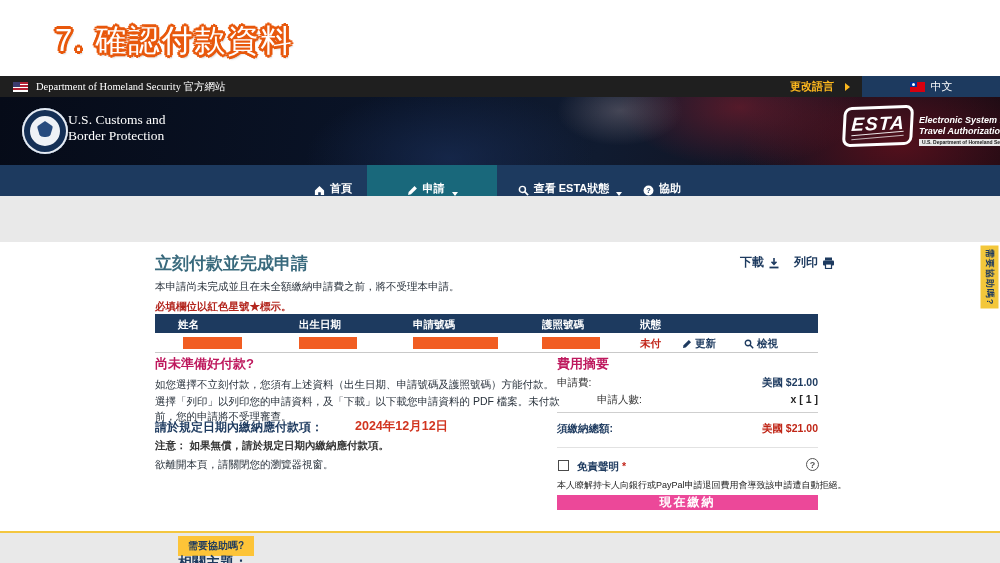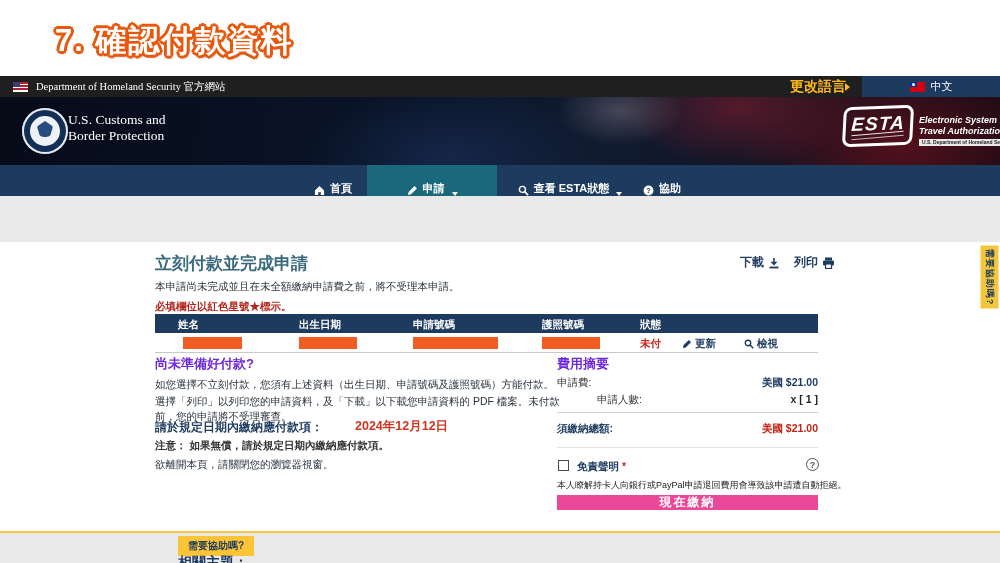--- a/index.html
+++ b/index.html
@@ -1,32 +1,32 @@
 <!DOCTYPE html>
 <html><head>
 <meta charset="utf-8">
 <style>
   * { margin:0; padding:0; box-sizing:border-box; }
   body { font-family:"Liberation Sans", sans-serif; background:#fff; }
   .screen { position:relative; width:1000px; height:563px; overflow:hidden; background:#fff; }
 
   
   .tut-title{
-    position:absolute; left:55px; top:20px; font-size:31px; font-weight:bold; color:#fff; letter-spacing:2px;
+    position:absolute; left:55px; top:20px; font-size:31px; font-weight:normal; color:#fff; letter-spacing:2px;
     text-shadow:-2px -2px 0 #e8580c, 2px -2px 0 #e8580c, -2px 2px 0 #e8580c, 2px 2px 0 #e8580c,
                 -3px 0 0 #e8580c, 3px 0 0 #e8580c, 0 -3px 0 #e8580c, 0 3px 0 #e8580c,
                 -2px 0 0 #e8580c, 2px 0 0 #e8580c, 0 2px 0 #e8580c, 0 -2px 0 #e8580c, 2px 3px 2px rgba(0,0,0,.25);
   }
 
   
   .gov-bar{ position:absolute; left:0; top:76px; width:1000px; height:21px; background:#1f1f1f; display:flex; align-items:center; }
   .usflag{ display:inline-block; width:15px; height:10px; margin-left:13px; background:repeating-linear-gradient(#b22234 0 1.6px,#fff 1.6px 3.2px); position:relative; }
   .usflag::after{ content:""; position:absolute; left:0; top:0; width:6.5px; height:5px; background:#3c3b6e; }
   .gov-text{ color:#fff; font-size:10.5px; margin-left:8px; font-family:"Liberation Serif", serif; }
-  .lang-link{ position:absolute; left:790px; color:#fdb81e; font-size:14px; font-weight:bold;font-family:Liberation Serif, serif; }
+  .lang-link{ position:absolute; left:790px; color:#fdb81e; font-size:11px; font-weight:bold;font-family:Liberation Serif, serif; }
   .lang-arrow{ position:absolute; left:845px; top:7px; width:0; height:0; border-left:5px solid #fdb81e; border-top:4px solid transparent; border-bottom:4px solid transparent; }
   .lang-box{ position:absolute; left:862px; top:0; width:138px; height:21px; background:#1d3a5f; color:#fff; font-size:11px; display:flex; align-items:center; justify-content:center; gap:6px; }
   .twflag{ display:inline-block; width:15px; height:10px; background:#d7000f; position:relative; }
   .twflag::after{ content:""; position:absolute; left:0; top:0; width:7.5px; height:5px; background:#003399; }
   .twflag::before{ content:""; position:absolute; left:2.5px; top:1.5px; width:3px; height:3px; border-radius:50%; background:#fff; z-index:1; }
 
   
   .site-header{
     position:absolute; left:0; top:97px; width:1000px; height:68px;
     background:
@@ -70,21 +70,21 @@
   .intro{ position:absolute; left:155px; top:38px; font-size:10.5px; color:#29323c; }
   .req-note{ position:absolute; left:155px; top:58px; font-size:10.5px; font-weight:bold; color:#b3261e; }
 
   .tbl-head{ position:absolute; left:155px; top:72px; width:663px; height:19px; background:#1d3a5f;padding-left:15px; }
   .tbl-head span{ position:absolute; top:4px; color:#fff; font-size:10.5px; font-weight:bold; }
   .tbl-row{ position:absolute; left:155px; top:91px; width:663px; height:20px; border-bottom:1px solid #c9c9c9; background:#fff; }
   .redact{ position:absolute; top:4px; height:12px; background:#f15d22; }
   .status-unpaid{ position:absolute; left:485px; top:4px; font-size:10.5px; font-weight:bold; color:#c2251a; }
   .row-link{ position:absolute; top:4px; display:flex; align-items:center; gap:3px; color:#1d3a5f; font-size:10.5px; font-weight:bold; cursor:pointer; }
 
-  .sec-head{ position:absolute; font-size:13px; font-weight:bold; color:#6d28d9; }
+  .sec-head{ position:absolute; font-size:13px; font-weight:bold; color:#be185d; }
   .body-txt{ position:absolute; font-size:10.5px; color:#29323c; line-height:15px; }
   .due-label{ position:absolute; left:155px; top:177px; font-size:12px; font-weight:bold; color:#1d3a5f; }
   .due-date{ position:absolute; left:355px; top:176px; font-size:12.5px; font-weight:bold; color:#d1341f; }
   .note-txt{ position:absolute; left:155px; top:197px; font-size:10.5px; font-weight:bold; color:#333; }
 
   .fee-row{ position:absolute; left:557px; width:261px; display:flex; justify-content:space-between; font-size:10.5px; color:#333; }
   .fee-row .val{ font-weight:bold; color:#1d3a5f; }
   .fee-row .val.plain{ color:#222; }
   .fee-row.total{ font-weight:bold; color:#1d3a5f; }
   .fee-row.total .val{ color:#c02617; }

